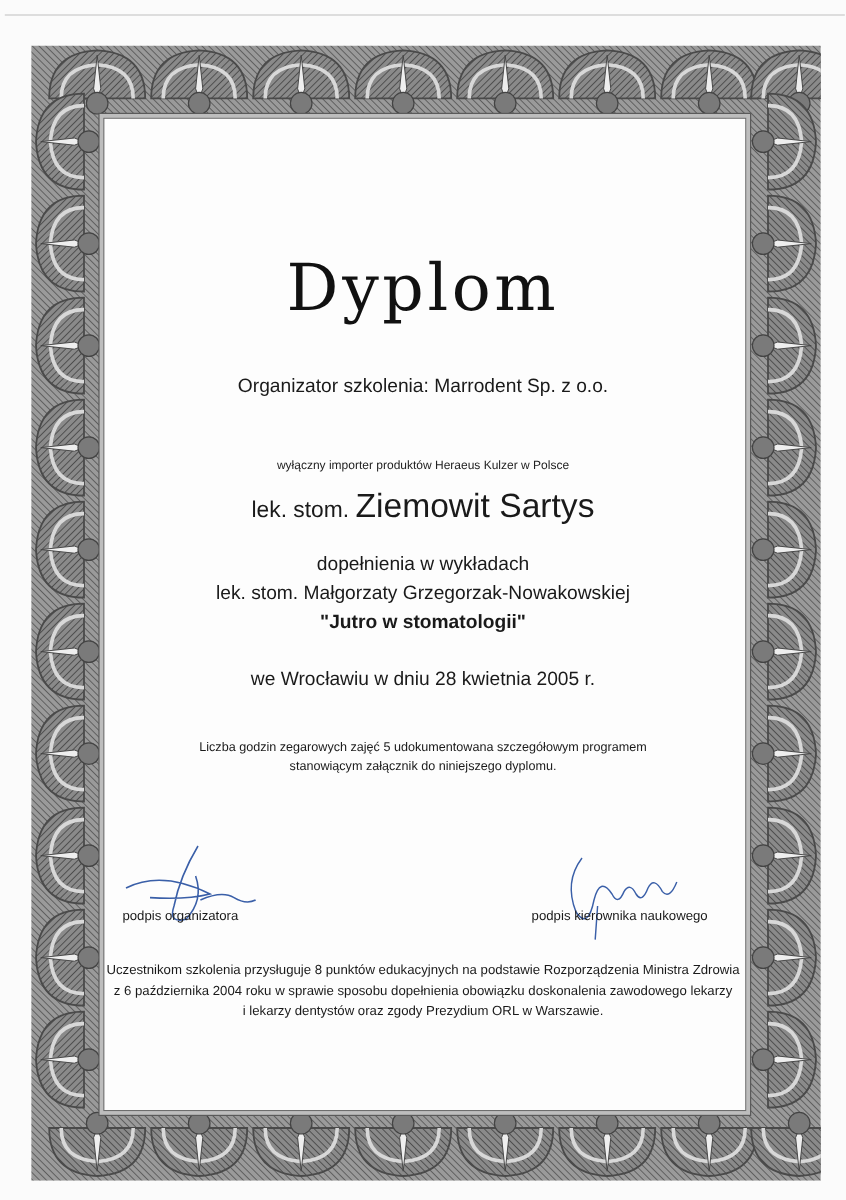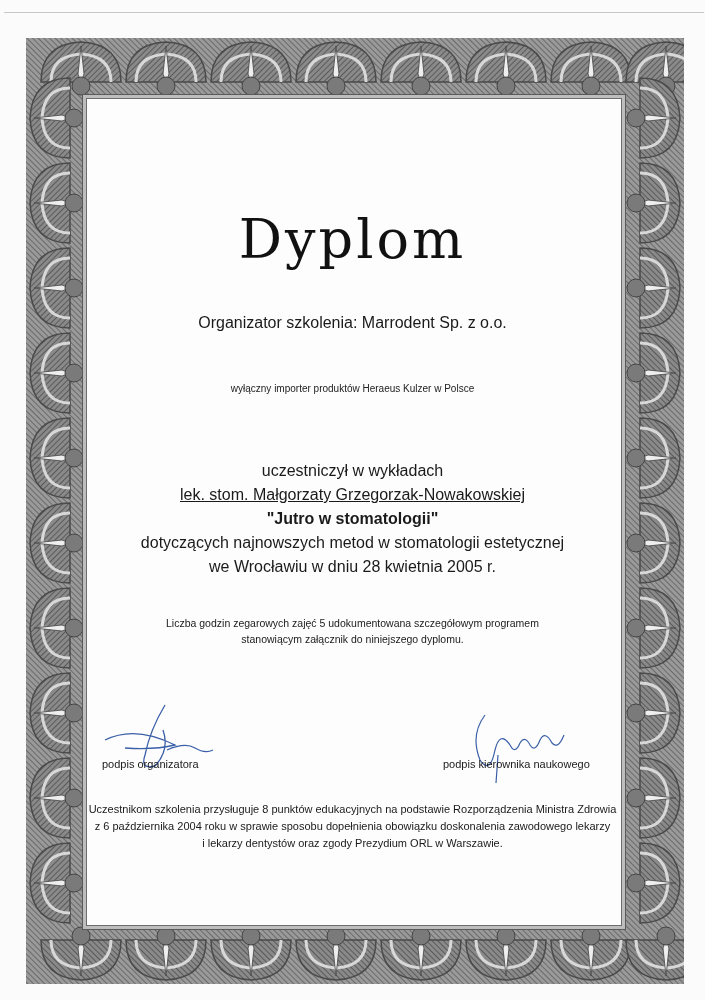--- a/index.html
+++ b/index.html
@@ -26,21 +26,21 @@
   .center { position: absolute; left: 0; width: 705px; text-align: center; white-space: nowrap; }
   .title {
     top: 208px; font-family: "DejaVu Serif", "Liberation Serif", serif;
     font-size: 54px; letter-spacing: 3px; color: #111;
   }
   .organizer { top: 314px; font-size: 16px; }
   .importer { top: 344px; font-size: 10px; color: #222; margin-top: 39px; }
   .recipient { top: 406px; font-size: 19px; }
   .recipient .name { font-size: 28px; }
   .body-line { font-size: 16px; }
-  .l1 { top: 462px; } .l2 { top: 486px; text-decoration: underline; } .l3 { top: 510px; font-weight: bold; } .l4 { top: 534px; } .l5 { top: 558px; }
+  .l1 { top: 462px; } .l2 { top: 486px; } .l3 { top: 510px; font-weight: bold; } .l4 { top: 534px; } .l5 { top: 558px; }
   .hours { top: 615px; font-size: 10.5px; line-height: 16px; }
   .sig-label { position: absolute; font-size: 11px; top: 758px; }
   .sig-left { left: 102px; text-align: center; }
   .sig-right { left: 443px; }
   .sig { position: absolute; }
   .footer { top: 801px; font-size: 11px; line-height: 17px; }
 </style>
 </head>
 <body>
 
@@ -117,25 +117,28 @@
   </svg>
 </div>
 
 <div class="inner-panel"></div>
 
 <div class="content">
   <div class="center title">Dyplom</div>
   <div class="center organizer">Organizator szkolenia: Marrodent Sp. z o.o.</div>
   <div class="center importer">wyłączny importer produktów Heraeus Kulzer w Polsce</div>
 
+  <div class="center recipient">
+    <span>lek. stom.</span>
+    <span class="name">Ziemowit Sartys</span>
+  </div>
 
-  <div class="center body-line l1">uczestniczył w wykładach</div>
+  <div class="center body-line l1">dopełnienia w wykładach</div>
   <div class="center body-line l2">lek. stom. Małgorzaty Grzegorzak-Nowakowskiej</div>
   <div class="center body-line l3">"Jutro w stomatologii"</div>
-  <div class="center body-line l4">dotyczących najnowszych metod w stomatologii estetycznej</div>
   <div class="center body-line l5">we Wrocławiu w dniu 28 kwietnia 2005 r.</div>
 
   <div class="center hours">
     <div>Liczba godzin zegarowych zajęć 5 udokumentowana szczegółowym programem</div>
     <div>stanowiącym załącznik do niniejszego dyplomu.</div>
   </div>
 
   <svg class="sig" style="left:95px;top:700px" width="130" height="75">
     <path d="M 70 5 Q 55 30 50 55 Q 45 70 60 66 Q 75 50 68 30 M 10 40 Q 40 25 80 45 Q 60 50 30 48 M 72 50 Q 90 42 100 48 Q 110 54 118 50" fill="none" stroke="#3a5fa8" stroke-width="1.3"></path>
   </svg>

